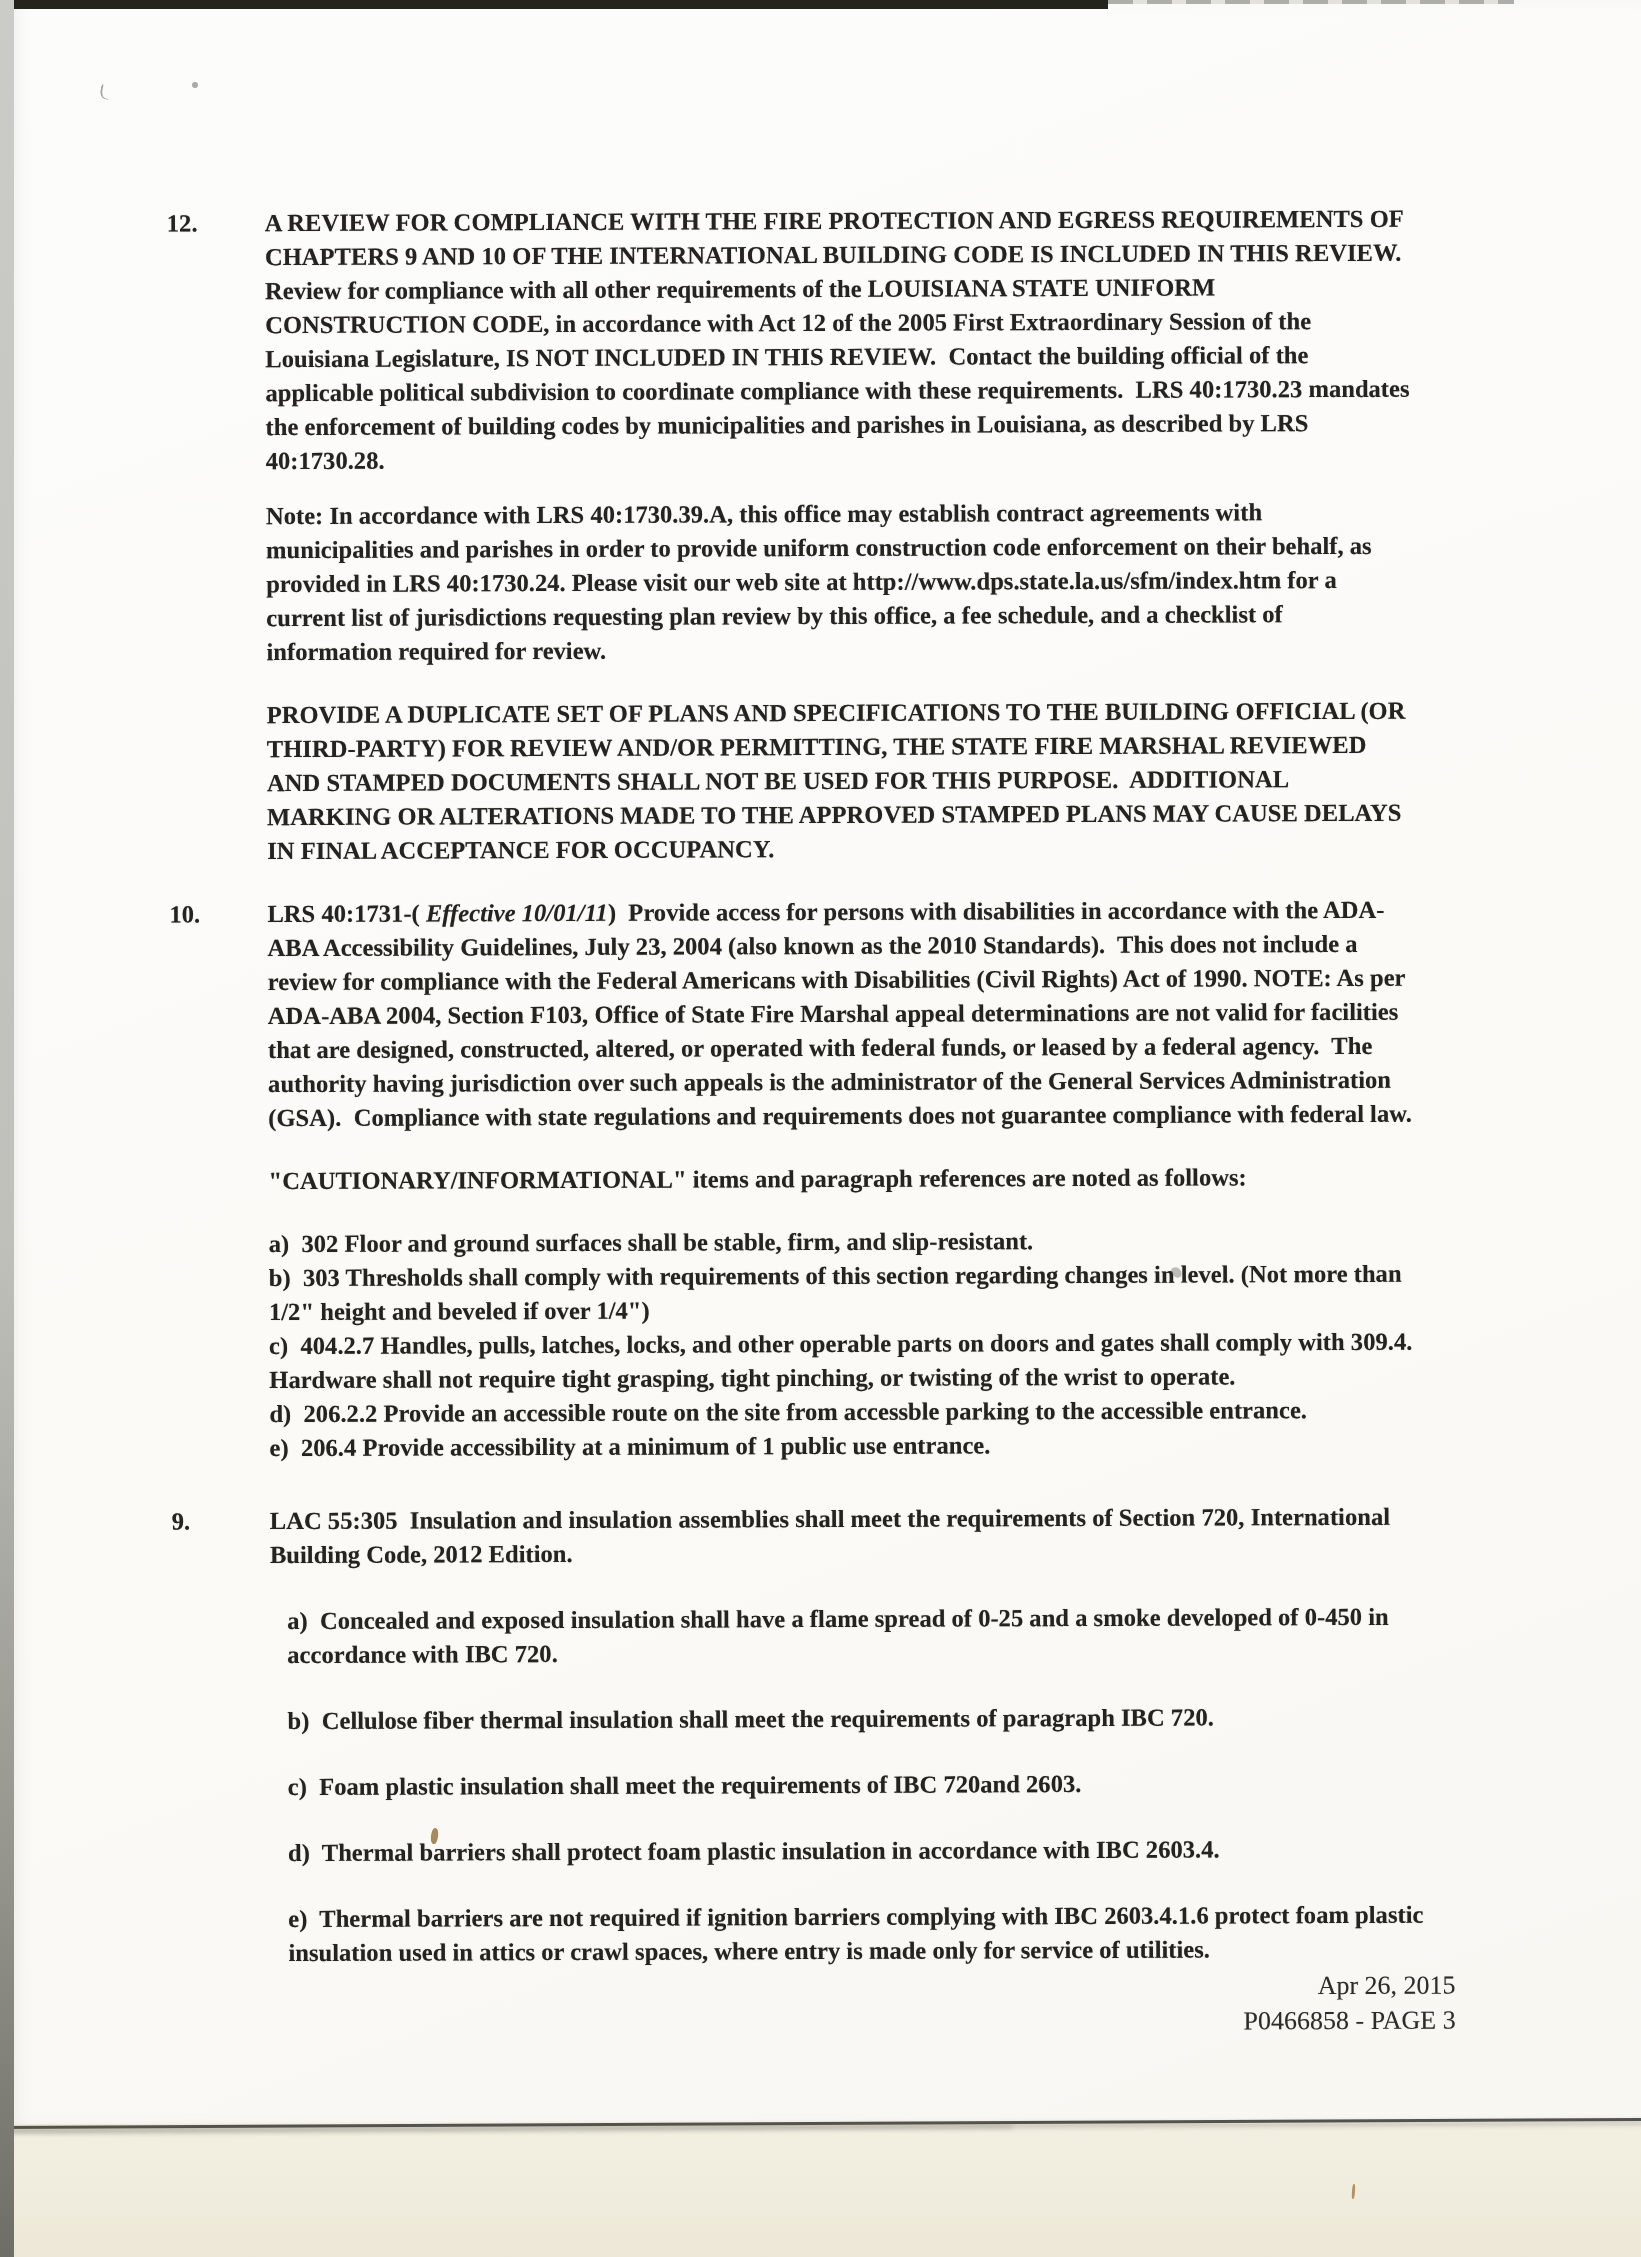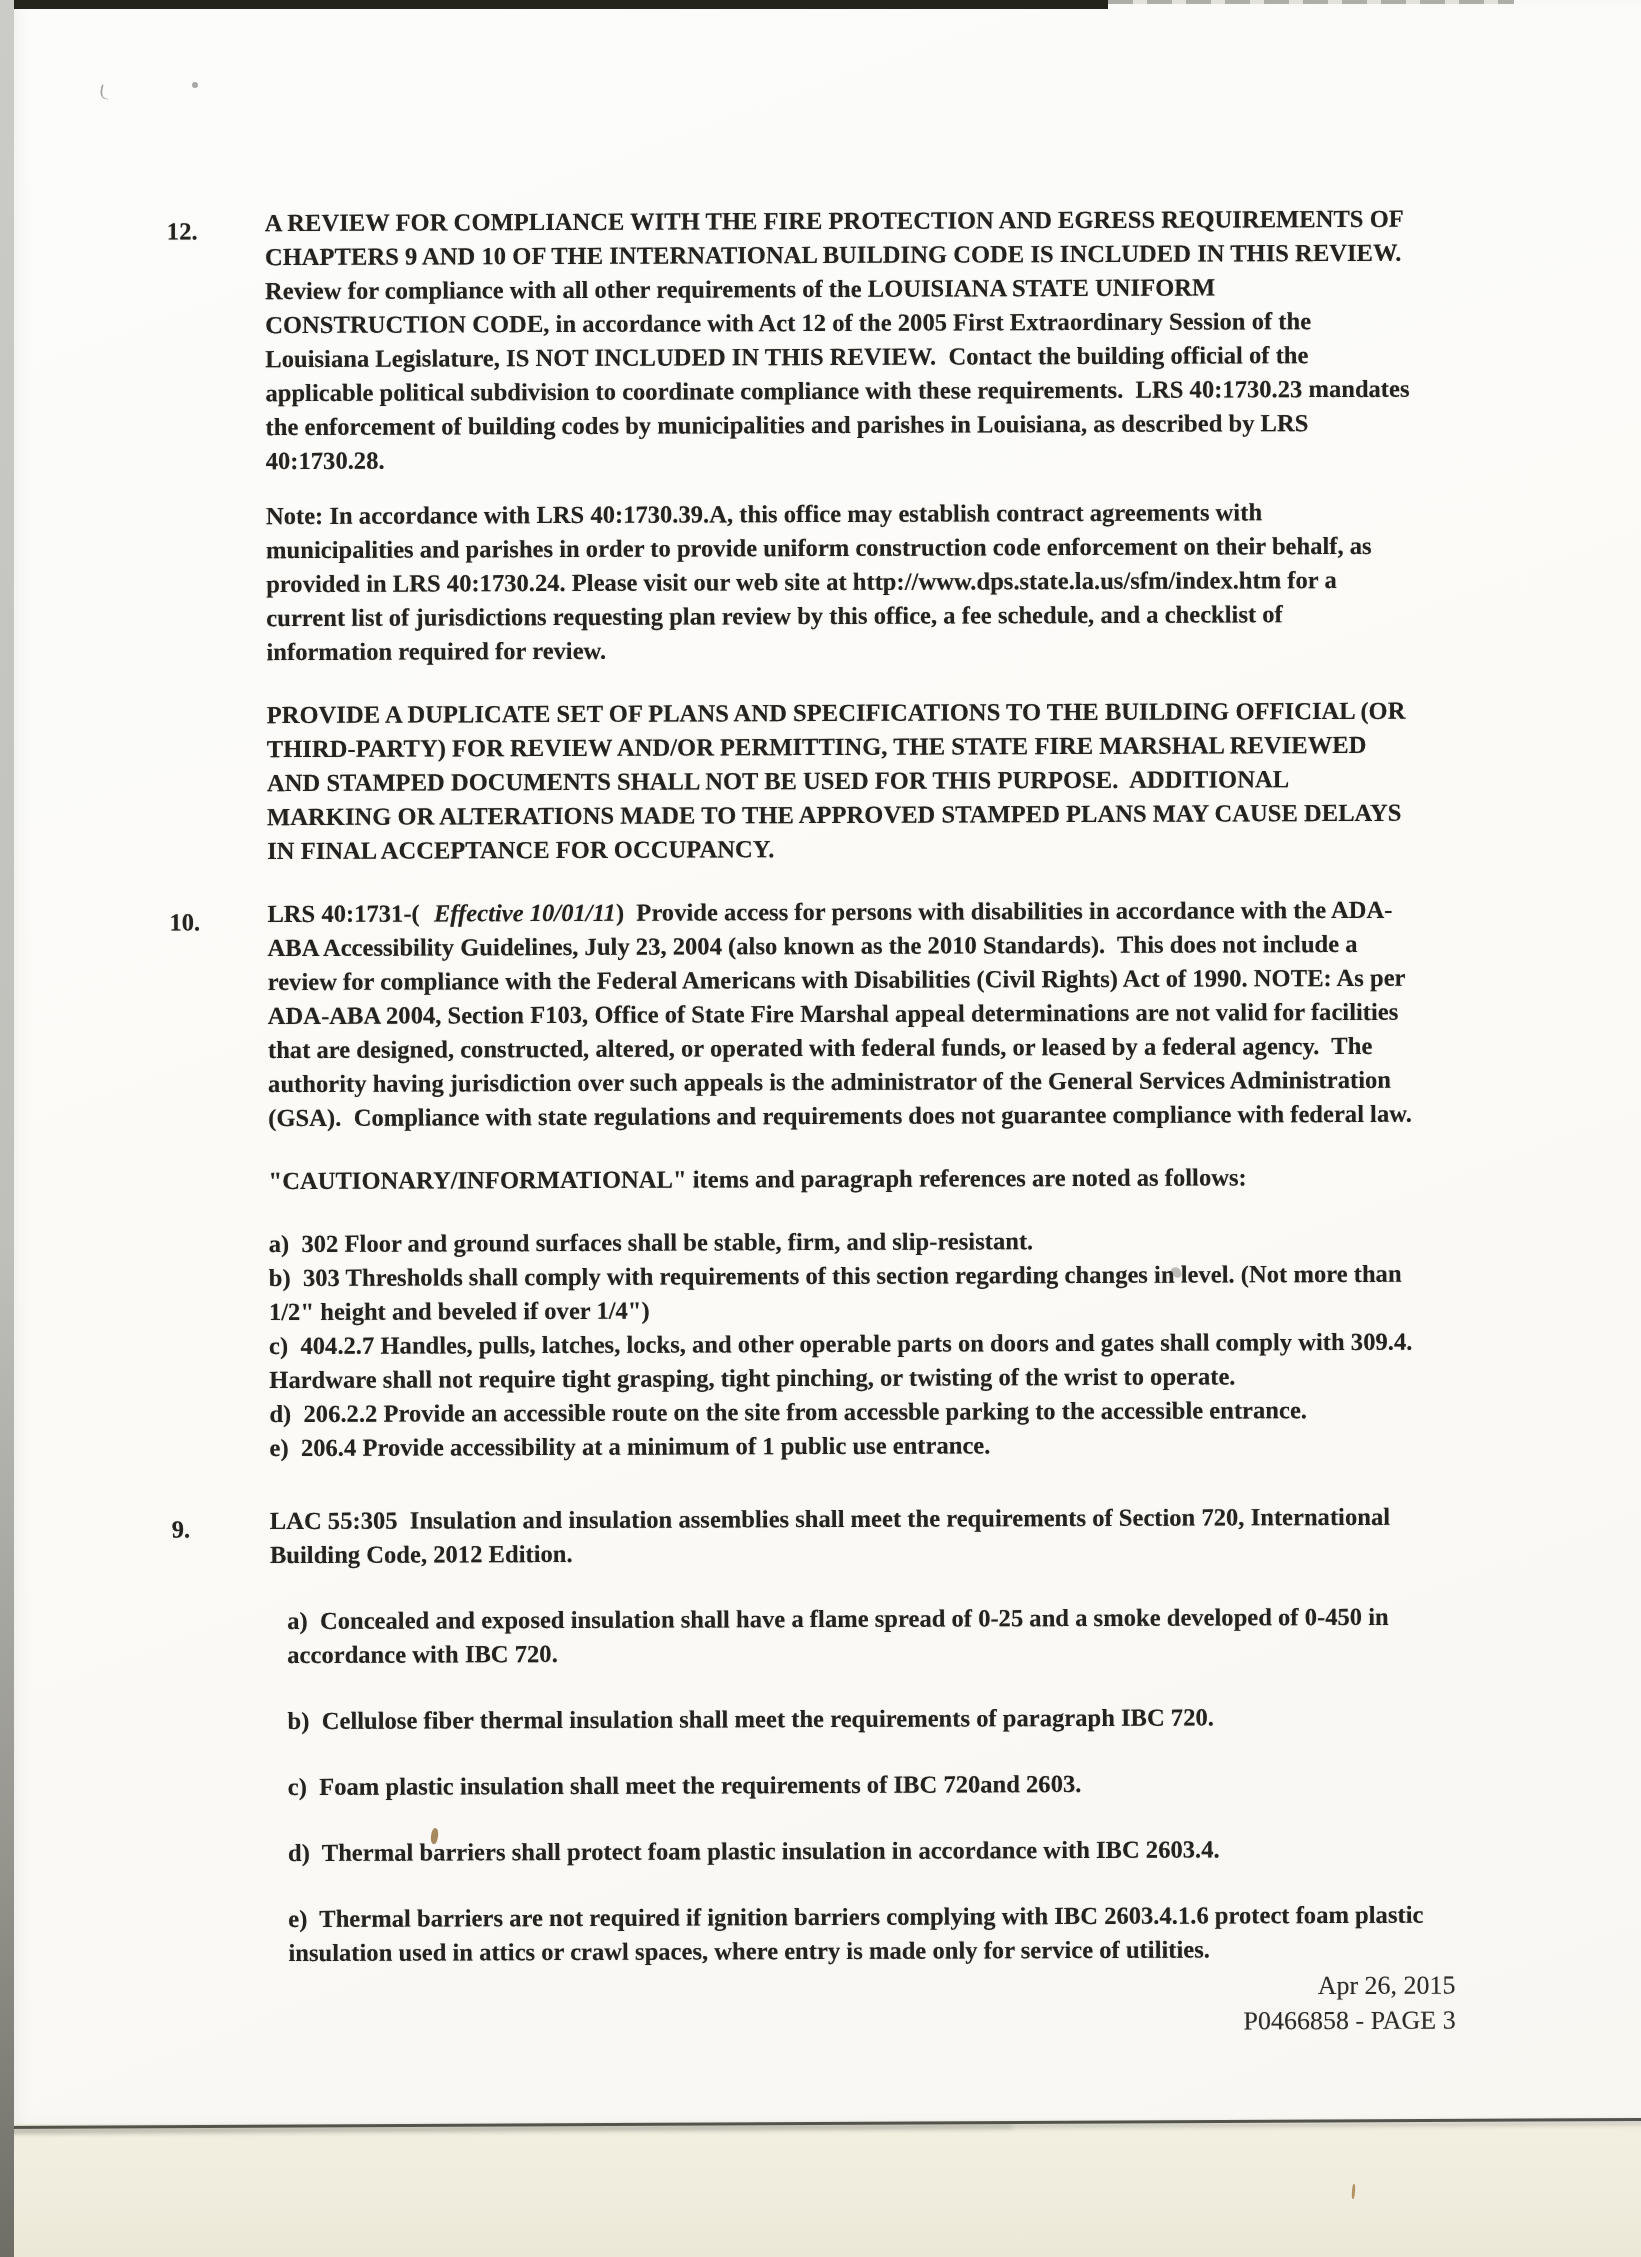--- a/index.html
+++ b/index.html
@@ -49,31 +49,31 @@
     font-size: 24.6px; line-height: 34px; font-weight: bold;
     color: #25231f;
     text-shadow: 0 0 1px rgba(52,50,45,.45);
   }
   .para, .list-line {
     white-space: pre-wrap;
     margin: 0 225px 0 268px;
   }
   .item { position: relative; }
   .item .num {
-    position: absolute; left: 170px; top: 8px;
+    position: absolute; left: 170px; top: 0;
   }
   .indent14 { margin-left: 285px; margin-right: 203px; }
   .g-note { margin-top: 21px; }
   .g-prov { margin-top: 29px; }
   .g-item13 { margin-top: 29px; }
   .g-caut { margin-top: 29px; }
   .g-list13 { margin-top: 29px; }
   .g-item14 { margin-top: 39px; }
   .g-sub14 { margin-top: 32px; }
-  .em { font-style: italic; margin-left: 8px; }
+  .em { font-style: italic; }
   .footer {
     margin: 1.9px 189px 0 0;
     text-align: right;
     font-weight: normal;
     font-size: 26px; line-height: 35px;
     color: #2e2c29;
     text-shadow: 0 0 1px rgba(70,68,62,.35);
   }
   
   .speck { position: absolute; border-radius: 50%; }

